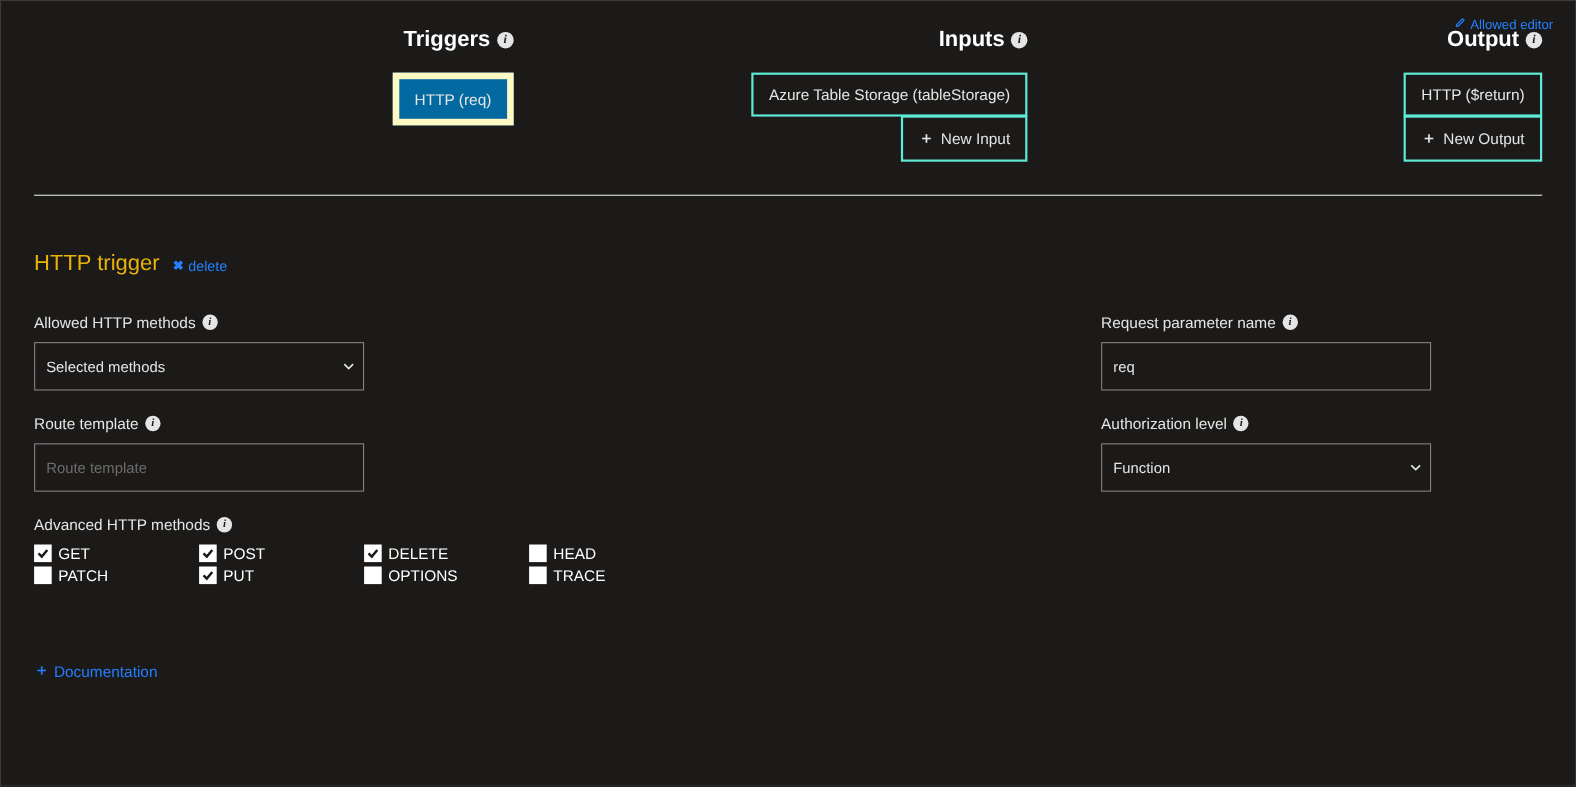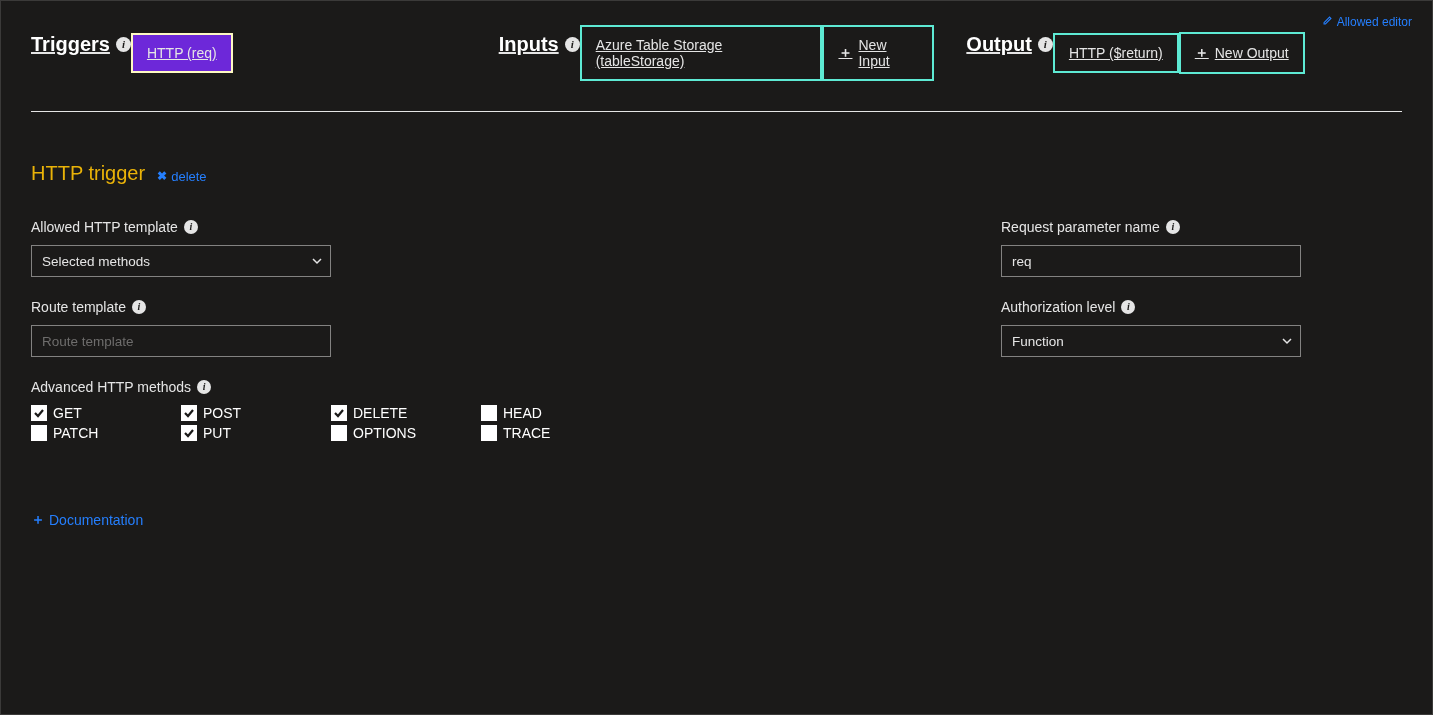--- a/index.html
+++ b/index.html
@@ -32,23 +32,22 @@
   .adv-link svg { width: 11px; height: 11px; }
   .columns {
     display: flex;
     gap: 32px;
     margin-top: 4px;
     margin-bottom: 30px;
   }
   .col {
     flex: 1;
     display: flex;
-    flex-direction: row;
-    align-items: center;
-    text-decoration: underline;
+    flex-direction: column;
+    align-items: flex-end;
   }
   .col-title {
     font-size: 20px;
     font-weight: 600;
     color: #ffffff;
     text-align: center;
     margin-bottom: 18px;
     display: flex;
     justify-content: center;
     align-items: center;
@@ -72,22 +71,22 @@
   .col-title .info-icon { width: 15px; height: 15px; font-size: 11px; }
   .box {
     border: 2px solid #5eead4;
     padding: 10px 14px;
     background: transparent;
     color: #e5e5e5;
     cursor: pointer;
     font-size: 14px;
   }
   .box.selected {
-    background: #6d28d9;
-    border: 2px solid #fef9c3;
+    background: #0369a1;
+    border: 6px solid #fef9c3;
   }
   .box + .box { margin-top: -1px; }
   .box.add {
     display: flex;
     align-items: center;
     gap: 6px;
   }
   .box.add .plus { font-weight: bold; }
   hr.section-sep {
     border: none;
@@ -127,21 +126,21 @@
   .field-label {
     display: flex;
     align-items: center;
     gap: 6px;
     color: #e5e5e5;
     font-size: 14px;
     margin-bottom: 10px;
   }
   .control {
     width: 300px;
-    height: 32px;
+    height: 44px;
     background: transparent;
     border: 1px solid #838281;
     color: #e5e5e5;
     padding: 0 10px;
     font-size: 13.5px;
     font-family: inherit;
   }
   .control::placeholder { color: #6e6d6c; }
   .select-wrap {
     position: relative;
@@ -257,21 +256,21 @@
       <span>delete</span>
     </div>
   </div>
 
   <div class="form-row">
 
     <div class="form-col">
 
       <div>
         <div class="field-label">
-          <span>Allowed HTTP template</span>
+          <span>Allowed HTTP methods</span>
           <span class="info-icon">i</span>
         </div>
         <div class="select-wrap">
           <input class="control" readonly="" value="Selected methods" style="">
           <span class="chev">
             <svg viewBox="0 0 12 12">
                 <path d="M2 4l4 4 4-4" fill="none" stroke="#e5e5e5" stroke-width="1.5"></path>
               </svg>
           </span>
         </div>

